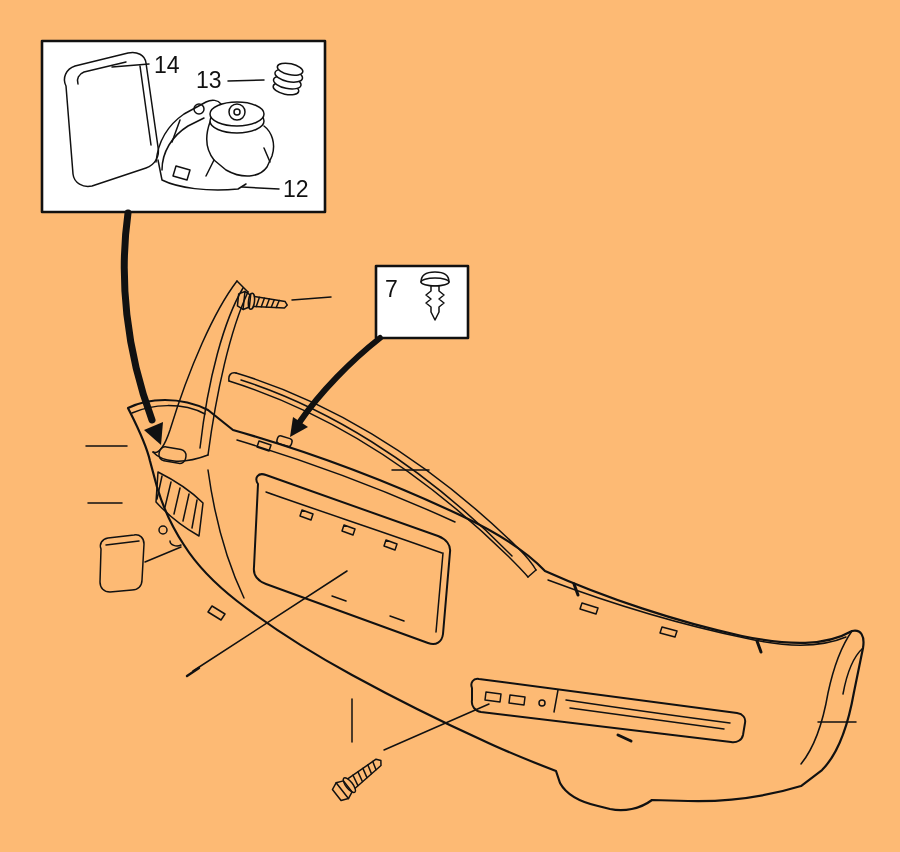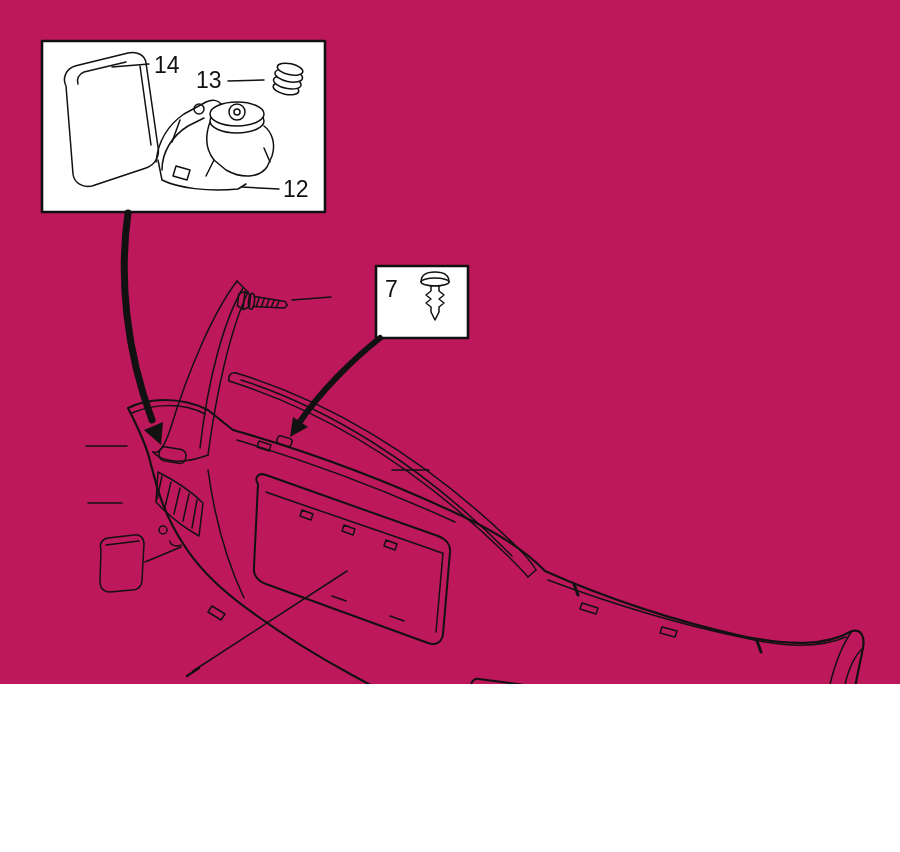--- a/index.html
+++ b/index.html
@@ -1,20 +1,20 @@
 <!DOCTYPE html>
 <html><head>
 <meta charset="utf-8">
 <style>
   html, body { margin: 0; padding: 0; background: #ffffff; }
   .stage {
     position: relative;
     width: 900px;
-    height: 684px;
-    background: #be185d;
+    height: 852px;
+    background: #fdba74;
     overflow: hidden;
   }
   svg { display: block; }
   .callout {
     font-family: "Liberation Sans", "DejaVu Sans", sans-serif;
     font-size: 23px;
     fill: #111111;
     stroke: none;
   }
 </style>

